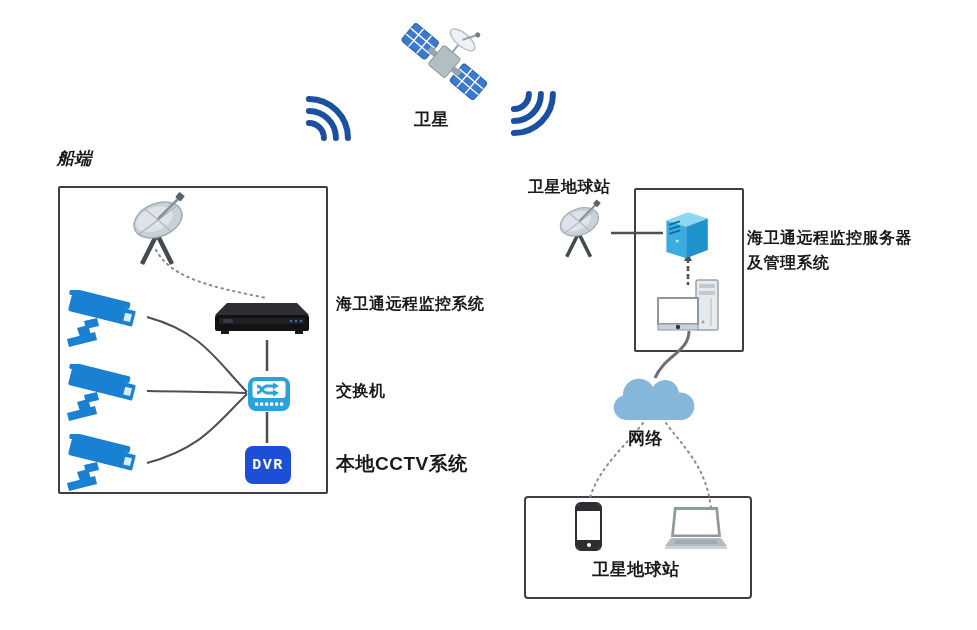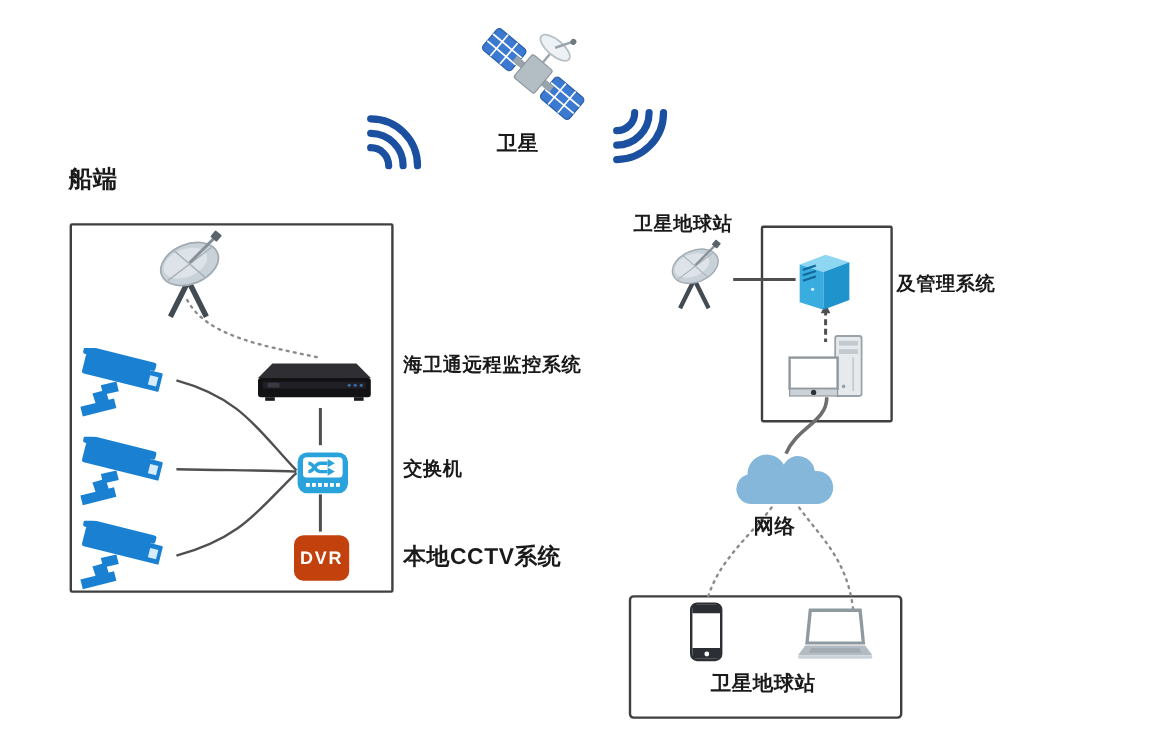--- a/index.html
+++ b/index.html
@@ -11,22 +11,22 @@
   .box{position:absolute;z-index:1;border:2px solid #3f3f3f;border-radius:2px;background:transparent;}
   .icon{position:absolute;z-index:3;}
   .icon svg{display:block;width:100%;height:100%;}
   #connectors{position:absolute;left:0;top:0;z-index:2;pointer-events:none;}
   
   .phone{box-sizing:border-box;background:#ffffff;border:2.5px solid #2b2f33;border-radius:6px;}
   .phone .ptop{position:absolute;left:0;top:0;right:0;height:7px;background:#2b2f33;border-radius:3px 3px 0 0;}
   .phone .pbot{position:absolute;left:0;bottom:0;right:0;height:9px;background:#2b2f33;border-radius:0 0 3px 3px;}
   .phone .pdot{position:absolute;left:50%;bottom:2.5px;width:4px;height:4px;margin-left:-2px;border-radius:50%;background:#ffffff;}
   
-  .dvr{display:flex;align-items:center;justify-content:center;background:#c2410c;border-radius:8px;
-       color:#ffffff;font-weight:700;font-size:15px;letter-spacing:1.5px;font-family:Liberation Sans, sans-serif;}
+  .dvr{display:flex;align-items:center;justify-content:center;background:#1d4ed8;border-radius:8px;
+       color:#ffffff;font-weight:700;font-size:15px;letter-spacing:1.5px;font-family:Liberation Mono, monospace;}
   .rot45{transform:rotate(45deg);}
   .rot135{transform:rotate(135deg);}
   .two-line div{line-height:25px;}
 </style>
 </head>
 <body>
 
 <div id="canvas">
 
   <div class="box" style="left:58px;top:186px;width:266px;height:304px;"></div>
@@ -243,24 +243,25 @@
     <svg viewBox="0 0 64 48">
       <polygon points="10,2 54,2 57,32 7,32" fill="#8f99a0"></polygon>
       <polygon points="12.5,5 51.5,5 54,29.5 10,29.5" fill="#ffffff"></polygon>
       <polygon points="1,41 7,33 57,33 63,41" fill="#b3bcc2"></polygon>
       <polygon points="12,35 52,35 54,39 10,39" fill="#939da4" opacity="0.55"></polygon>
       <rect x="1" y="41" width="62" height="3" rx="1.5" fill="#ccd3d8"></rect>
     </svg>
   </div>
 
   <div class="lbl" style="left:414px;top:108px;">卫星</div>
-  <div class="lbl" style="left:57px;top:136px;font-size:20px;">船端</div>
+  <div class="lbl" style="left:57px;top:147px;font-size:17px;font-style:italic;">船端</div>
   <div class="lbl" style="left:528px;top:177px;font-size:16px;font-family:Liberation Mono, monospace;">卫星地球站</div>
   <div class="lbl" style="left:336px;top:294px;font-size:16px;">海卫通远程监控系统</div>
   <div class="lbl" style="left:336px;top:381px;font-size:16px;">交换机</div>
   <div class="lbl" style="left:336px;top:451px;font-size:19px;">本地CCTV系统</div>
   <div class="lbl two-line" style="left:747px;top:225px;font-size:16px;">
+    <div>海卫通远程监控服务器</div>
     <div>及管理系统</div>
   </div>
   <div class="lbl" style="left:628px;top:427px;text-align:center;">网络</div>
   <div class="lbl" style="left:524px;top:558px;width:224px;text-align:center;">卫星地球站</div>
 
 </div>
 
 </body></html>

